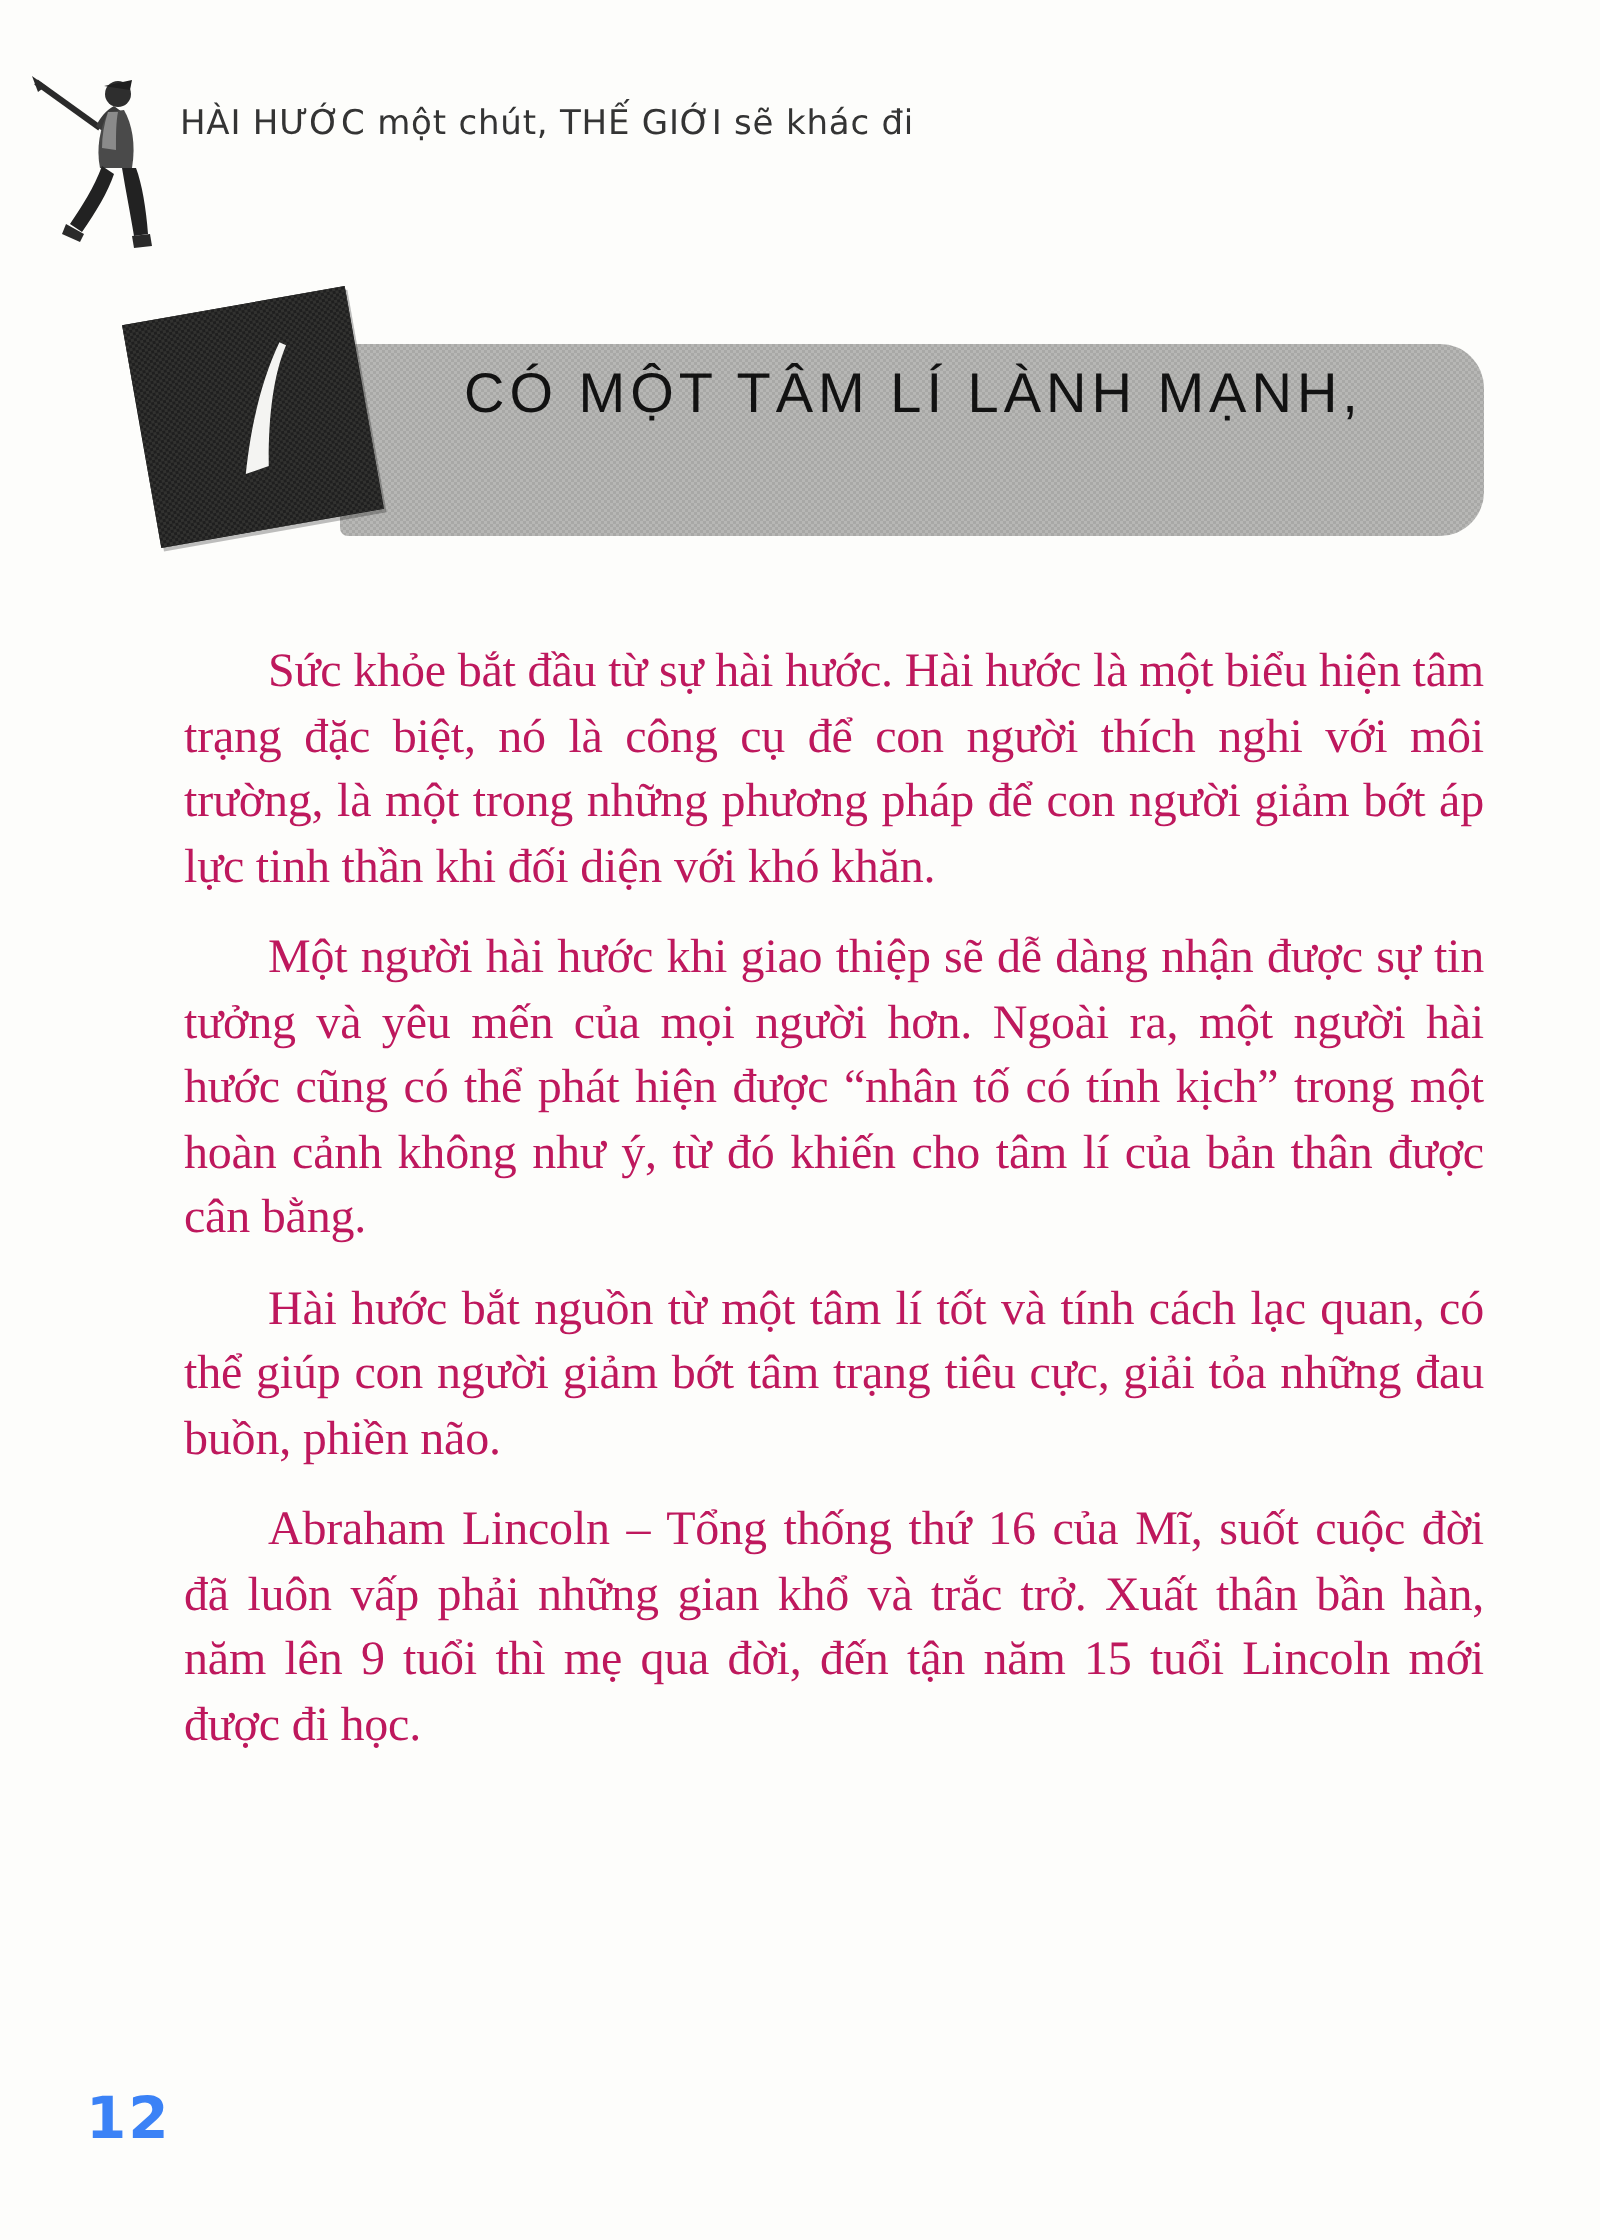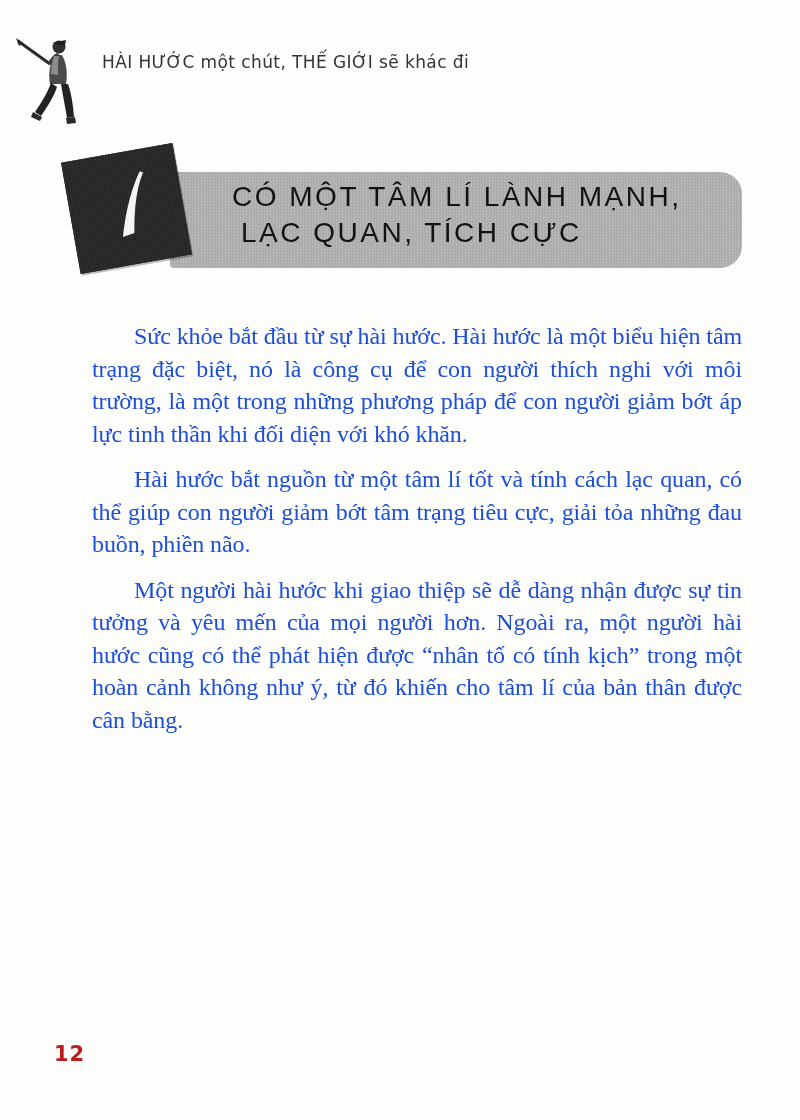--- a/index.html
+++ b/index.html
@@ -16,21 +16,21 @@
     position: absolute;
     left: 14px; top: 34px;
     display: flex;
     align-items: flex-start;
   }
   .golfer-wrap {
     width: 62px; height: 92px;
     flex: 0 0 auto;
   }
   .running-title {
-    margin-left: 26px;
+    margin-left: 14px;
     margin-top: 18px;
     font-family: "DejaVu Sans", sans-serif;
     font-size: 17px;
     letter-spacing: 0.4px;
     color: #343434;
     white-space: nowrap;
   }
 
   
   .chapter { position: absolute; left: 0; top: 0; width: 800px; height: 300px; }
@@ -70,40 +70,40 @@
     width: 1px; height: 1px;
     overflow: hidden;
     color: transparent;
   }
 
   
   .body-text {
     position: absolute;
     left: 92px; top: 320px;
     width: 650px;
-    color: #1d4ed8;
+    color: #be185d;
   }
   .body-text p {
     font-size: 24px;
     line-height: 32.5px;
     text-align: justify;
     text-indent: 42px;
     margin-bottom: 13px;
     letter-spacing: -0.1px;
   }
 
   
   .page-number {
     position: absolute;
-    left: 54px; top: 1042px;
+    left: 43px; top: 1042px;
     font-family: "DejaVu Sans", sans-serif;
     font-weight: bold;
-    font-size: 21px;
+    font-size: 29px;
     letter-spacing: 1px;
-    color: #b91c1c;
+    color: #3b82f6;
   }
 </style>
 </head>
 <body>
 
 <div class="page-header">
   <div class="golfer-wrap">
     <svg viewBox="0 0 62 92" width="62" height="92" aria-hidden="true">
 
       <line x1="4" y1="7" x2="36" y2="30" stroke="#2a2a2a" stroke-width="3"></line>
@@ -127,30 +127,30 @@
       <path d="M19,78 L28,83 L26,87 L17,83 Z" fill="#2a2a2a"></path>
       <path d="M52,84 L61,83 L62,89 L53,90 Z" fill="#2a2a2a"></path>
     </svg>
   </div>
   <div class="running-title">HÀI HƯỚC một chút, THẾ GIỚI sẽ khác đi</div>
 </div>
 
 <div class="chapter">
   <div class="chapter-banner">
     <div class="chapter-title-line">CÓ MỘT TÂM LÍ LÀNH MẠNH,</div>
-    <div class="chapter-title-line second">LẠC QUAN, TÍCH CỰC</div>
   </div>
   <div class="chapter-num-square">
 
     <svg viewBox="0 0 113 113" width="113" height="113" aria-hidden="true">
       <path d="M76,22 C66,36 56,56 48,84 L60,82 C64,58 70,38 79,24 Z" fill="#f4f4f2"></path>
     </svg>
     <span class="sr-num">1</span>
   </div>
 </div>
 
 <div class="body-text">
   <p>Sức khỏe bắt đầu từ sự hài hước. Hài hước là một biểu hiện tâm trạng đặc biệt, nó là công cụ để con người thích nghi với môi trường, là một trong những phương pháp để con người giảm bớt áp lực tinh thần khi đối diện với khó khăn.</p>
+  <p>Một người hài hước khi giao thiệp sẽ dễ dàng nhận được sự tin tưởng và yêu mến của mọi người hơn. Ngoài ra, một người hài hước cũng có thể phát hiện được “nhân tố có tính kịch” trong một hoàn cảnh không như ý, từ đó khiến cho tâm lí của bản thân được cân bằng.</p>
   <p>Hài hước bắt nguồn từ một tâm lí tốt và tính cách lạc quan, có thể giúp con người giảm bớt tâm trạng tiêu cực, giải tỏa những đau buồn, phiền não.</p>
-  <p>Một người hài hước khi giao thiệp sẽ dễ dàng nhận được sự tin tưởng và yêu mến của mọi người hơn. Ngoài ra, một người hài hước cũng có thể phát hiện được “nhân tố có tính kịch” trong một hoàn cảnh không như ý, từ đó khiến cho tâm lí của bản thân được cân bằng.</p>
+  <p>Abraham Lincoln – Tổng thống thứ 16 của Mĩ, suốt cuộc đời đã luôn vấp phải những gian khổ và trắc trở. Xuất thân bần hàn, năm lên 9 tuổi thì mẹ qua đời, đến tận năm 15 tuổi Lincoln mới được đi học.</p>
 </div>
 
 <div class="page-number">12</div>
 
 </body></html>

